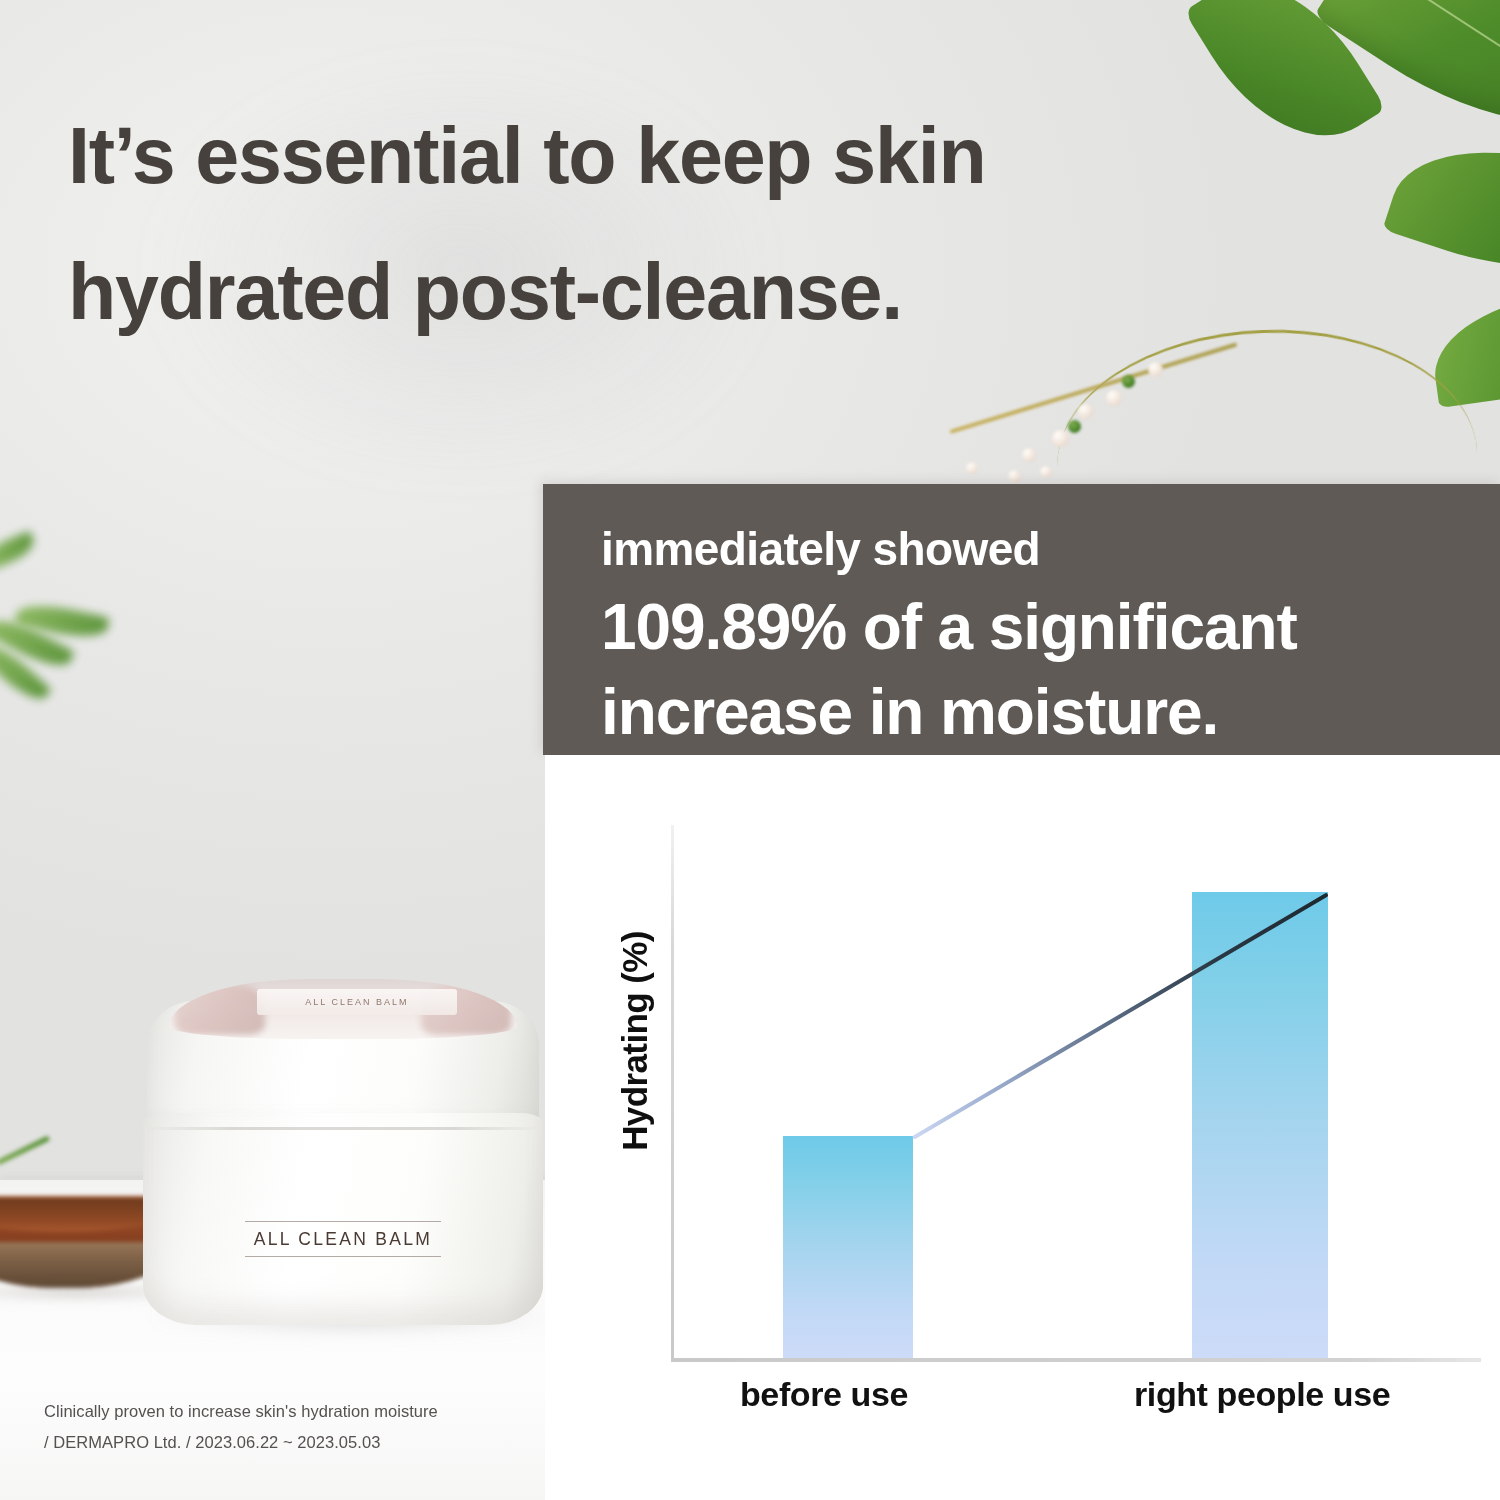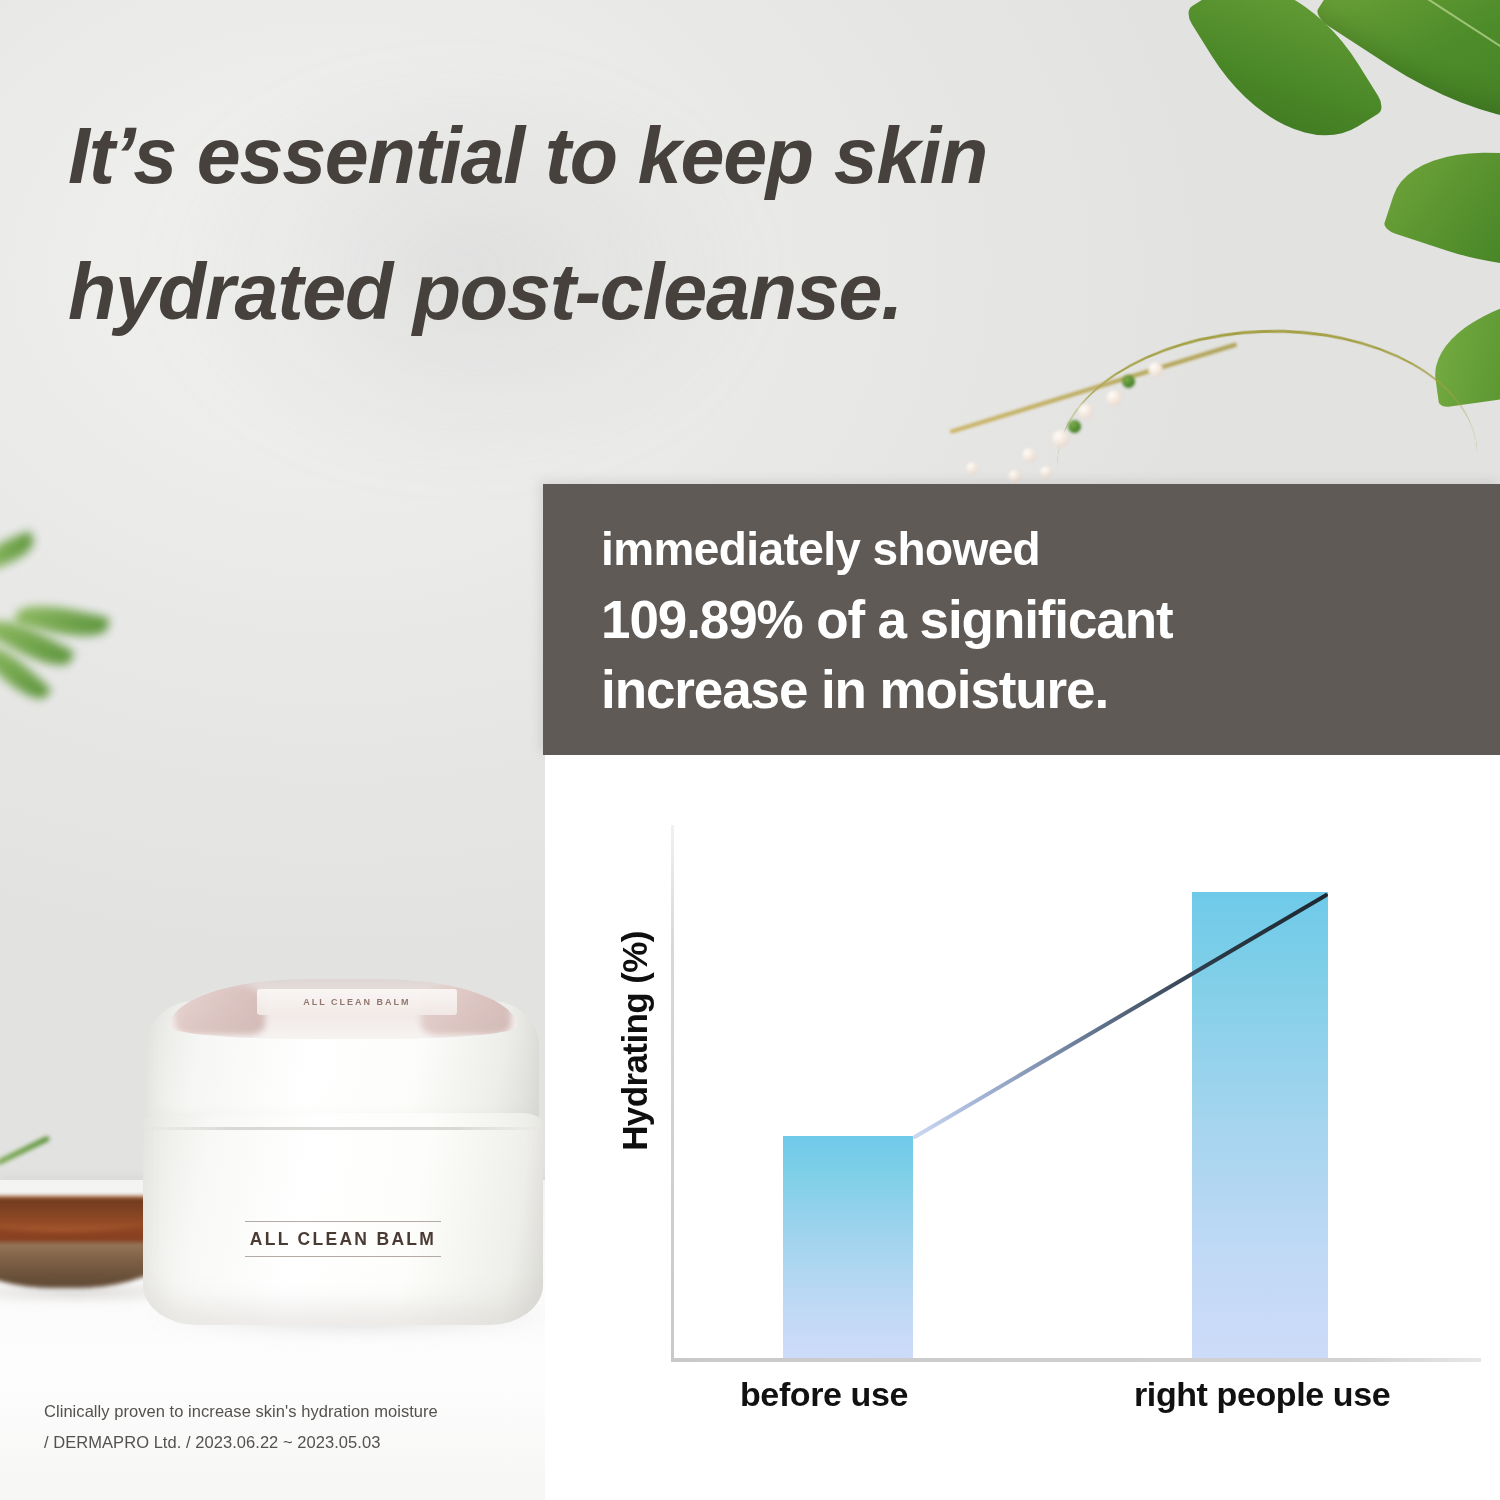--- a/index.html
+++ b/index.html
@@ -13,21 +13,20 @@
   }
 
   #page { position:relative; width:1500px; height:1500px; overflow:hidden; }
 
   
   .photo {
     position:absolute; inset:0;
     background:
       radial-gradient(ellipse 900px 700px at 22% 18%, #f2f2f1 0%, #e8e8e7 55%, #e2e2e1 100%),
       linear-gradient(175deg, #ececeb 0%, #e6e6e5 45%, #efefee 72%, #f7f7f6 100%);
-    font-weight: bold;
   }
   
   .table-surface {
     position:absolute; left:0; top:1180px; width:560px; height:320px;
     background:linear-gradient(180deg,#f3f3f2 0%, #fafafa 26%, #fdfdfd 62%, #f6f6f5 100%);
   }
   .table-edge {
     position:absolute; left:0; top:1176px; width:560px; height:10px;
     background:linear-gradient(180deg, rgba(205,205,203,.55), rgba(240,240,238,0));
     filter:blur(3px);
@@ -190,36 +189,35 @@
     margin-top:10px; font-family:"Liberation Serif", serif; font-style:italic;
     font-size:10.5px; line-height:1.45; color:#6d5c55; letter-spacing:.2px;
   }
 
   
   .headline {
     position:absolute; left:68px; top:88px; width:1180px;
     font-size:79px; font-weight:bold; line-height:1.72;
     color:#46413c; letter-spacing:-1.2px;
     white-space:pre-line;
-    font-style:italic;
   }
 
   
   .callout {
     position:absolute; left:543px; top:484px; width:957px; height:271px;
     background:#5f5a55;
     padding:36px 0 0 58px;
     box-shadow:-3px -3px 10px rgba(120,118,114,.18);
   }
   .callout-line1 {
     font-size:46px; font-weight:bold; color:#ffffff; line-height:1.28;
     letter-spacing:-.6px;
   }
   .callout-line2 {
-    font-size:53px; font-weight:bold; color:#ffffff; line-height:1.33;
+    font-size:64px; font-weight:bold; color:#ffffff; line-height:1.33;
     letter-spacing:-1.1px; margin-top:6px;
   }
   .callout-tail {
     position:absolute; left:963px; top:755px;
     width:0; height:0;
     border-left:33px solid transparent;
     border-right:33px solid transparent;
     border-top:30px solid #5f5a55;
   }
 

